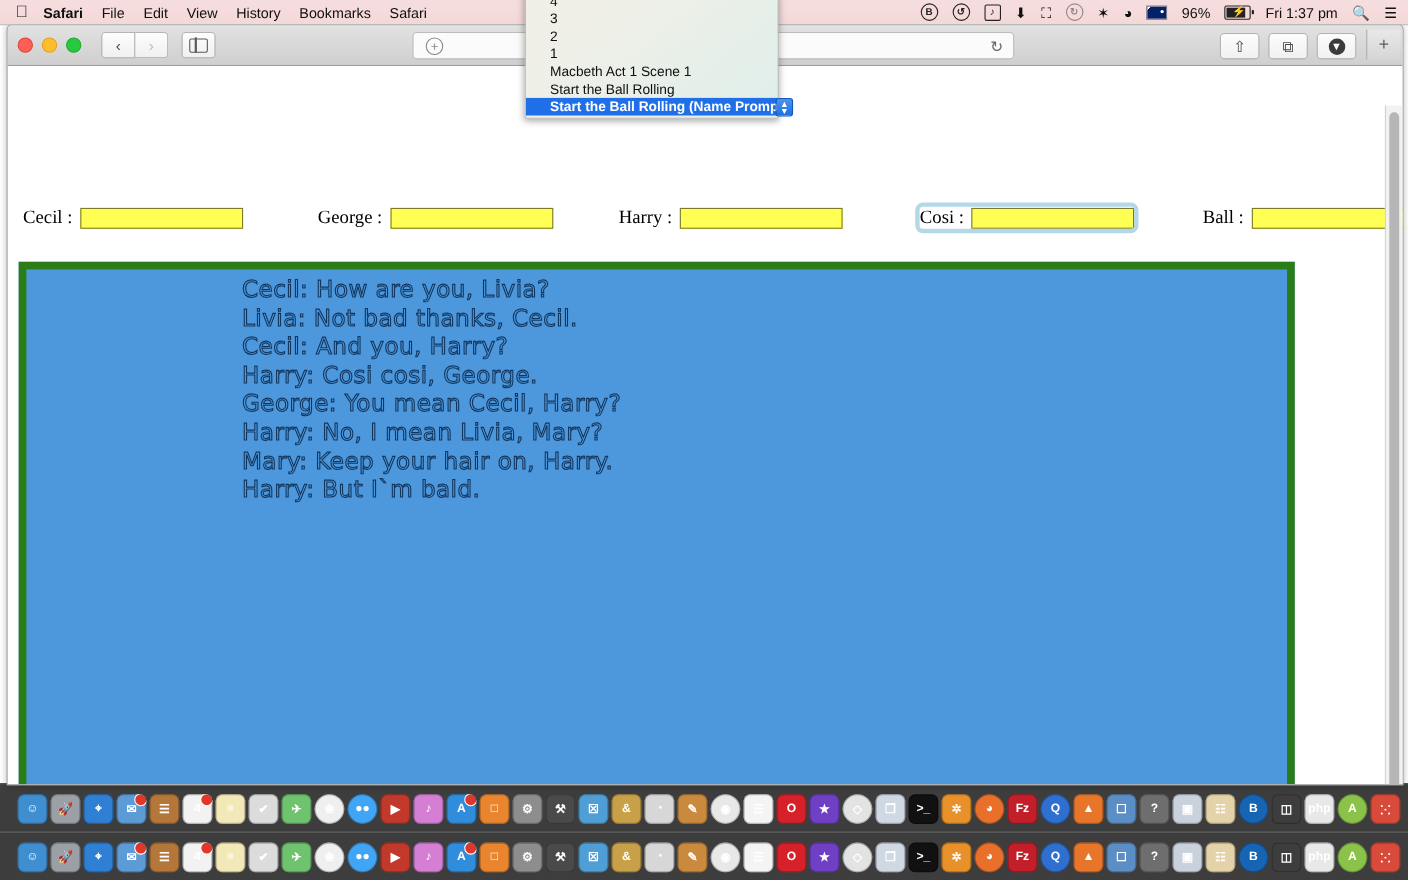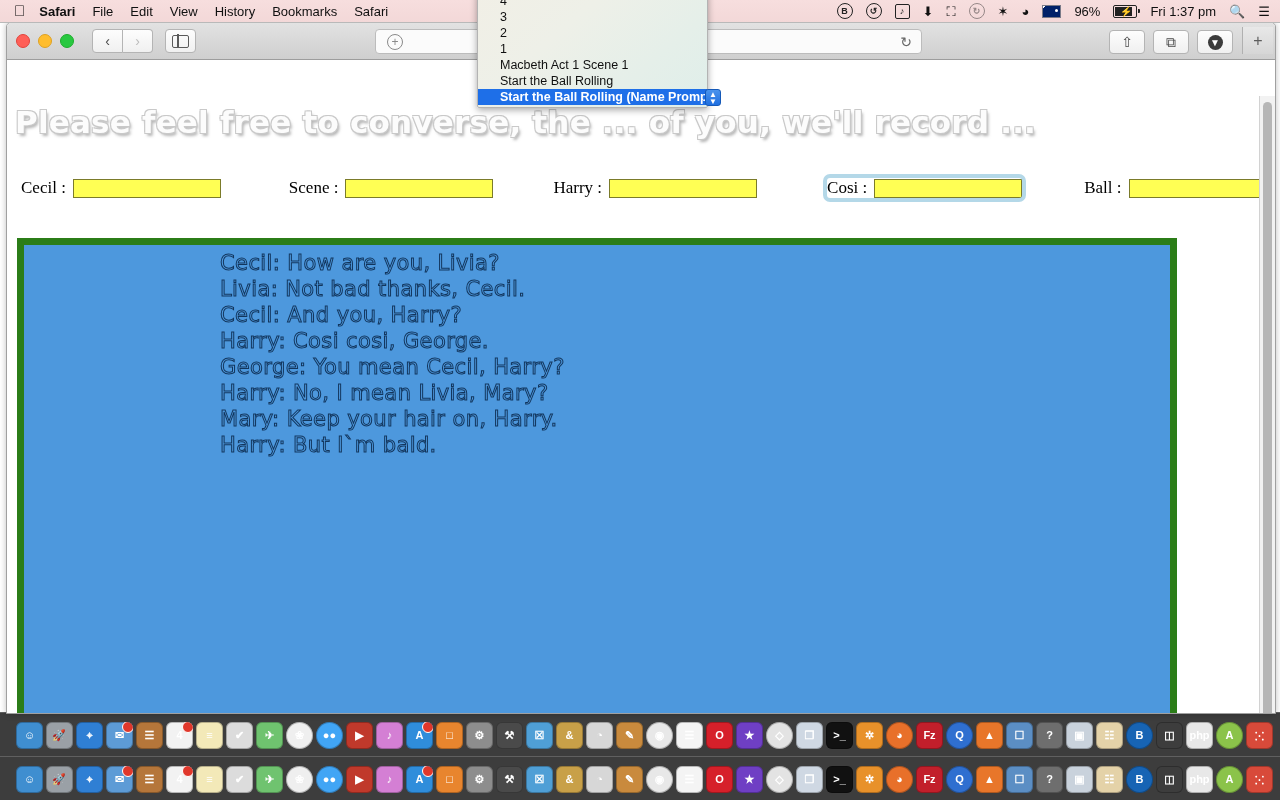--- a/index.html
+++ b/index.html
@@ -170,21 +170,21 @@
     text-shadow:
       -1px -1px 0 #c9c9c9, 1px -1px 0 #c9c9c9,
       -1px 1px 0 #c9c9c9, 1px 1px 0 #c9c9c9,
       2px 3px 3px rgba(120,120,120,0.55);
     white-space: nowrap;
   }
 
   #fieldsrow {
     position: absolute; left: 0; top: 118px;
     width: 1270px; height: 30px;
-    display: flex; align-items: flex-start;
+    display: flex; align-items: flex-end;
   }
   .fieldgrp { display: flex; align-items: center; }
   .fieldgrp .lbl {
     font-family: "Liberation Serif", serif;
     font-size: 17px; color: #000;
     margin-right: 7px; white-space: nowrap;
   }
   .fieldgrp input {
     width: 140px; height: 17px;
     background: #ffff54;
@@ -371,29 +371,28 @@
         <span class="tbbtn">⧉</span>
         <span class="tbbtn">
             <span class="dl-dot">▼</span>
           </span>
       </div>
       <div id="newtab">+</div>
     </div>
 
     <div id="page">
 
-      <div id="headline">Please feel free to converse, the ... of you, we'll record ...</div>
 
       <div id="fieldsrow">
         <span class="fieldgrp" style="margin-left:14px;">
           <span class="lbl">Cecil :</span>
           <input type="text" value="" style="">
         </span>
         <span class="fieldgrp" style="margin-left:68px;">
-          <span class="lbl">Scene :</span>
+          <span class="lbl">George :</span>
           <input type="text" value="" style="">
         </span>
         <span class="fieldgrp" style="margin-left:60px;">
           <span class="lbl">Harry :</span>
           <input type="text" value="" style="">
         </span>
         <span class="fieldgrp focused" style="margin-left:70px;">
           <span class="lbl">Cosi :</span>
           <input type="text" value="" style="">
         </span>

